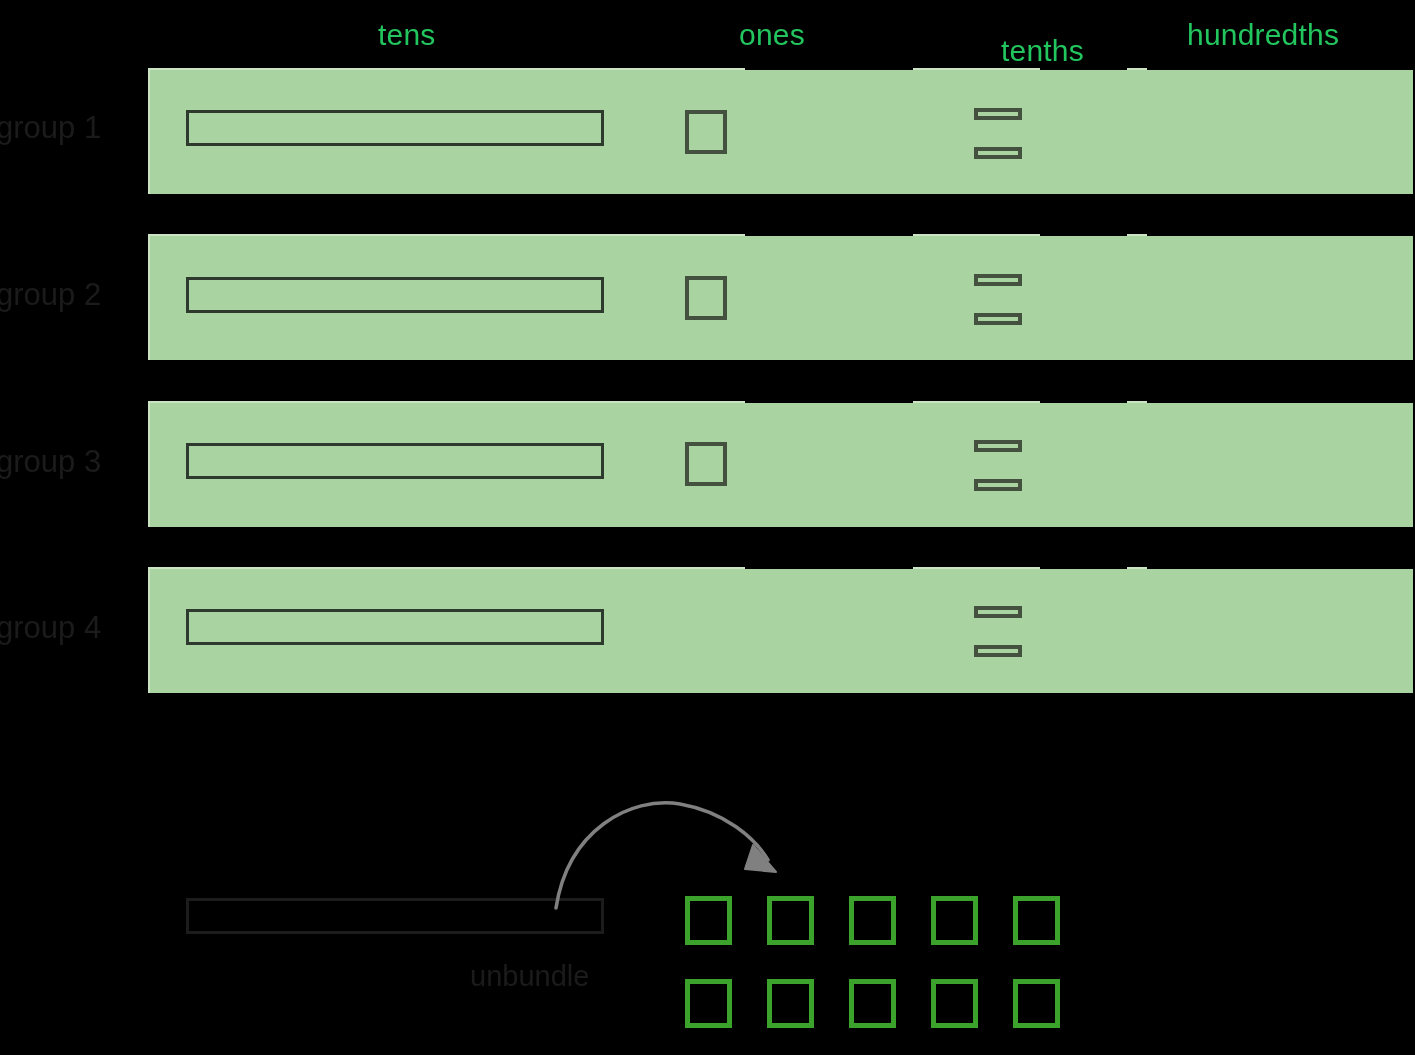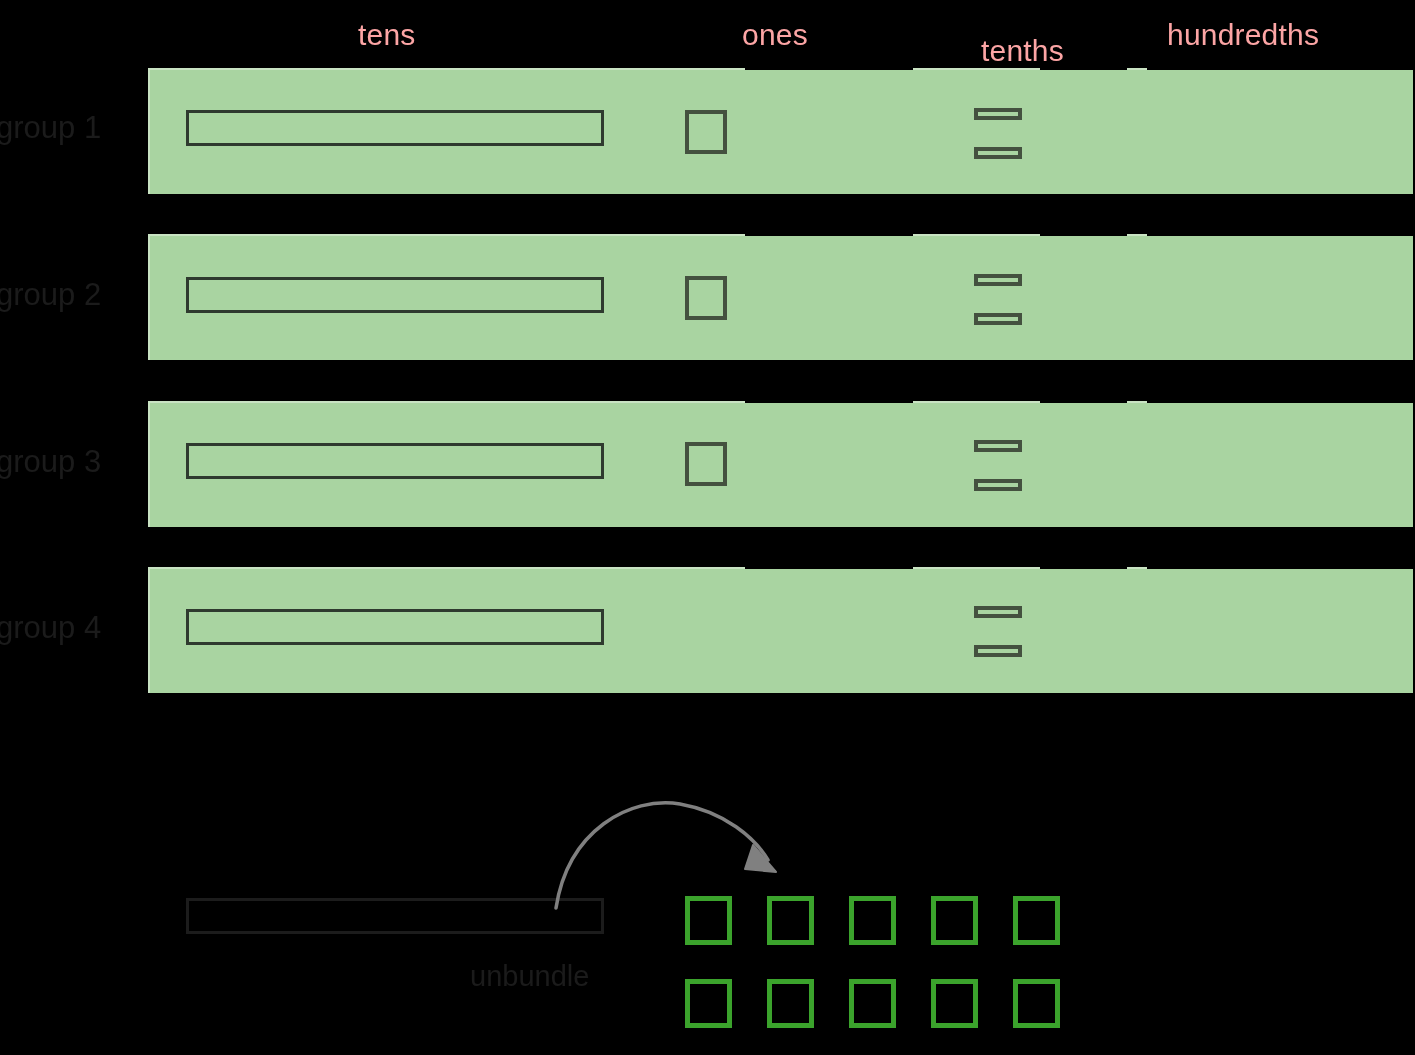--- a/index.html
+++ b/index.html
@@ -18,26 +18,27 @@
   #stage {
     position: absolute;
     left: 0; top: 0;
     width: 1415px;
     height: 1055px;
   }
 
   
   .col-header {
     position: absolute;
-    color: #fca5a5;
+    color: #22c55e;
     font-size: 30px;
     font-weight: 400;
     line-height: 1;
     white-space: nowrap;
     letter-spacing: 0.2px;
+    margin-left: 20px;
   }
 
   
   .group-band {
     position: absolute;
     background: #a9d4a1;
     box-sizing: border-box;
   }
   
   .band-rule {
@@ -107,21 +108,21 @@
     height: 120px;
     overflow: visible;
   }
 </style>
 </head>
 <body>
 
 <div id="stage">
 
   <div class="col-header" style="left:358px; top:20px;">tens</div>
-  <div class="col-header" style="left:742px; top:20px;">ones</div>
+  <div class="col-header" style="left:719px; top:20px;">ones</div>
   <div class="col-header" style="left:981px; top:36px;">tenths</div>
   <div class="col-header" style="left:1167px; top:20px;">hundredths</div>
 
   <div class="group-label" style="left:-4px; top:112px;">group 1</div>
   <div class="group-band" style="left:148px; top:70px; width:1265px; height:124px;"></div>
   <div class="band-left-edge" style="left:148px; top:70px; height:124px;"></div>
   <div class="band-rule" style="left:148px; top:68px; width:597px;"></div>
   <div class="band-rule" style="left:913px; top:68px; width:127px;"></div>
   <div class="band-rule" style="left:1127px; top:68px; width:20px;"></div>
   <div class="ten-rod" style="left:186px; top:110px; width:418px; height:36px;"></div>

